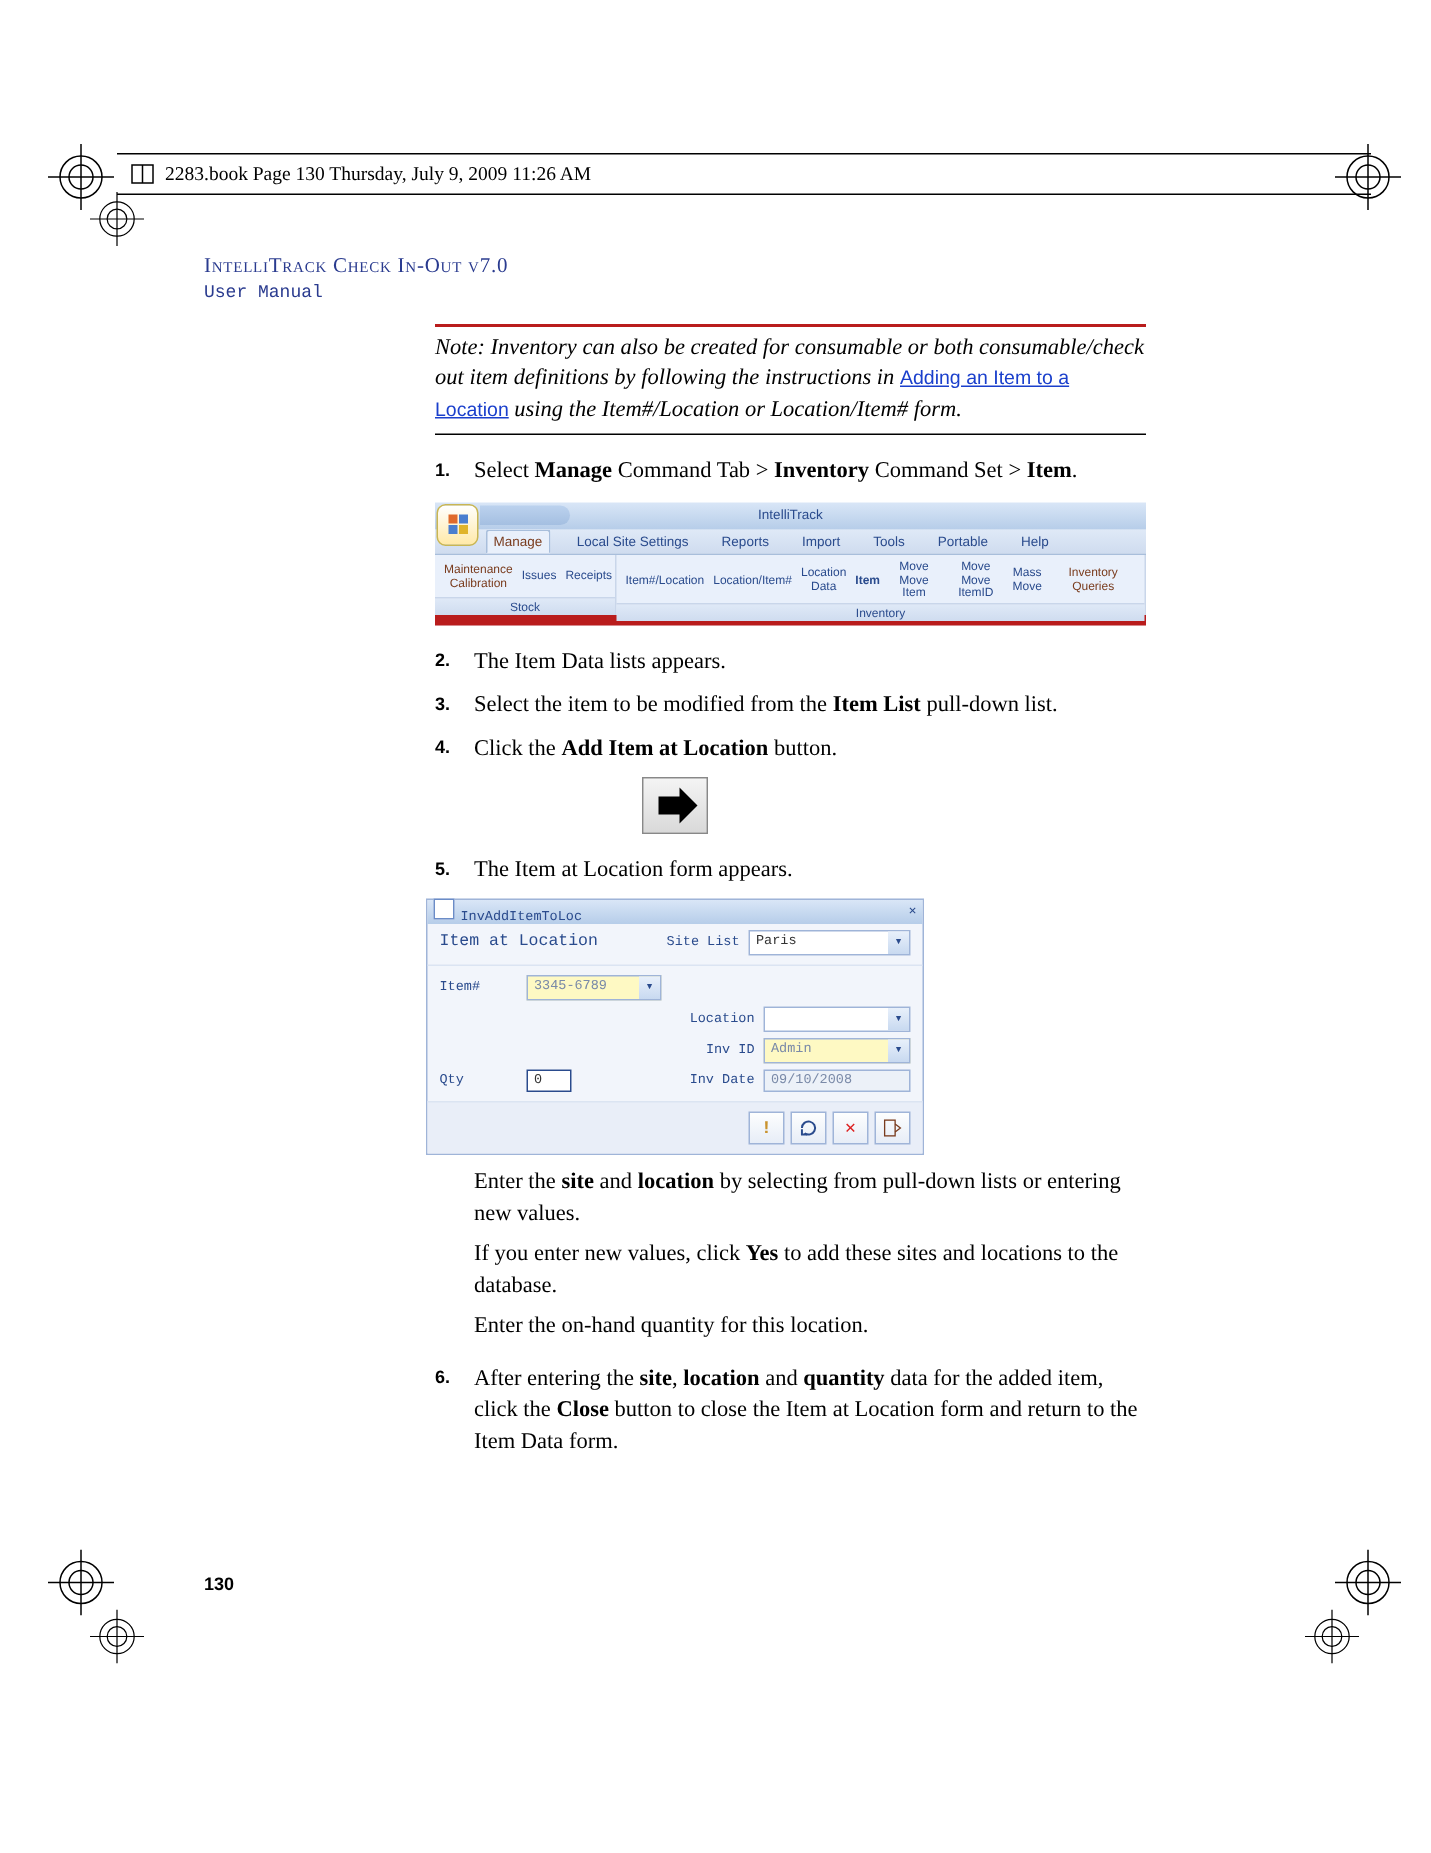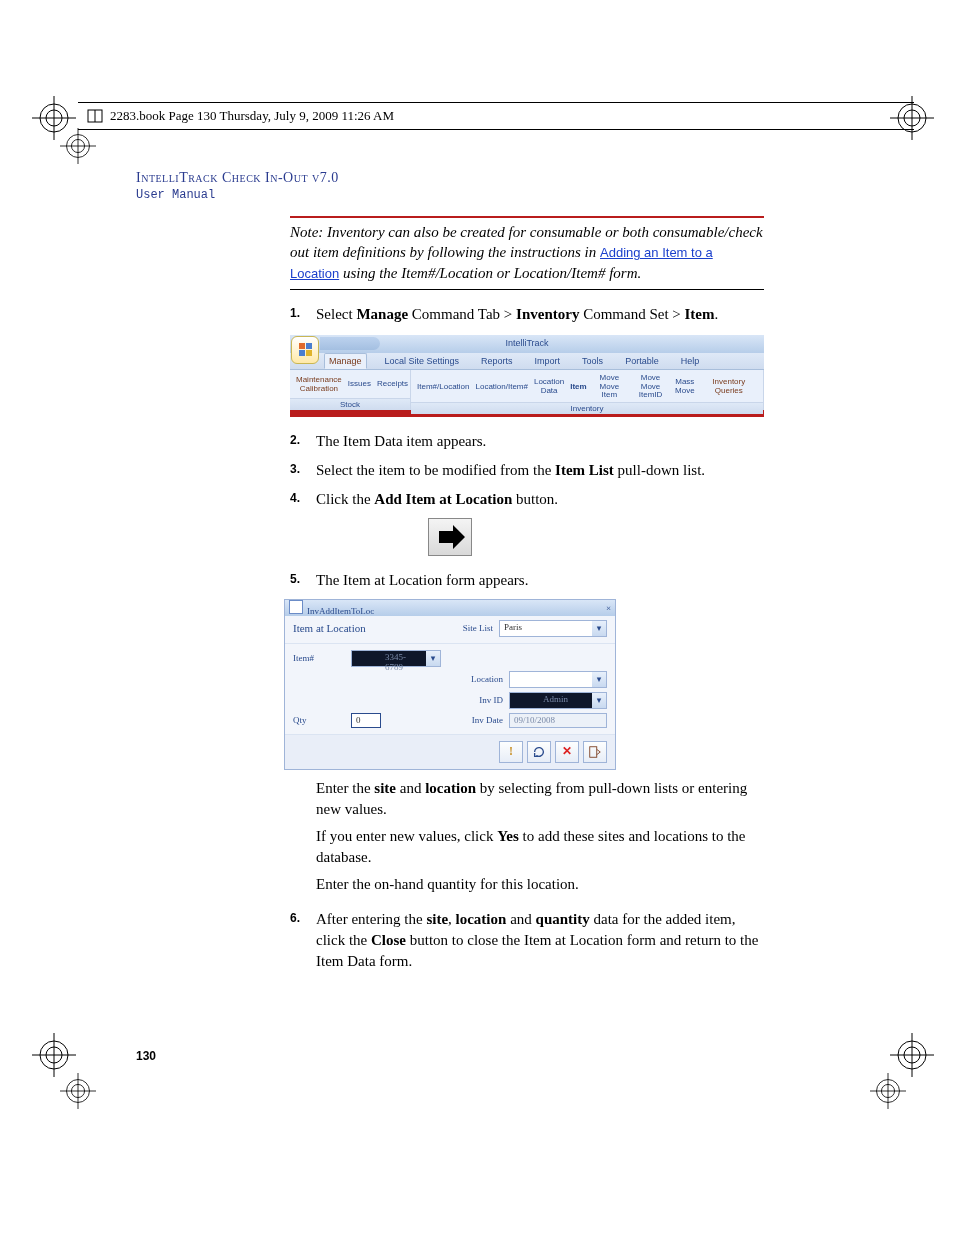--- a/index.html
+++ b/index.html
@@ -180,21 +180,21 @@
     margin: 8px auto 6px auto;
     width: 42px; height: 36px;
     background: linear-gradient(#f4f4f4,#d9d9d9);
     border:1px solid #888;
     position:relative;
   }
   .arrow-btn svg{width:100%;height:100%;}
   .dialog {
     margin: 8px auto 8px auto;
     width: 330px;
-    font-family: Liberation Serif, serif;
+    font-family: Liberation Mono, monospace;
     font-size: 10px;
     background:#f2f5fb;
     border:1px solid #9fb4d8;
   }
   .dialog .dlg-title{
     background: linear-gradient(#d9e6f7,#b6cde9);
     height:16px;
     display:flex;align-items:center;
     padding:0 4px;
     color:#2a4b8d;
@@ -210,21 +210,21 @@
     border-bottom:1px solid #dbe4f2;
   }
   .dialog .hdr .left{flex:0 0 140px;}
   .dialog .hdr .mid{flex:0 0 60px;font-size:9px;text-align:right;padding-right:6px;}
   .dialog .hdr .combo{flex:1;}
   .combo{
     display:flex;height:15px;border:1px solid #9fb4d8;background:#fff;font-size:9px;color:#333;
   }
   .combo .cv{flex:1;padding:1px 4px;}
   .combo .cd{width:14px;background:linear-gradient(#e8f0fb,#c8d9f0);display:flex;align-items:center;justify-content:center;color:#2a4b8d;}
-  .combo.dis{background:#0f172a;color:#7a8aa8;padding-left:29px;}
+  .combo.dis{background:#fef9c3;color:#7a8aa8;}
   .dialog .grid{
     padding:6px 8px;
     display:grid;
     grid-template-columns: 52px 90px 56px 1fr;
     row-gap:4px;
     column-gap:6px;
     align-items:center;
     color:#2a4b8d;
     font-size:9px;
   }
@@ -370,21 +370,21 @@
           <div class="it hl">Inventory Queries</div>
         </div>
         <div class="lbl">Inventory</div>
       </div>
     </div>
   </div>
 
   <ol class="steps">
     <li>
       <span class="num">2.</span>
-      <span class="body">The Item Data item appears.</span>
+      <span class="body">The Item Data lists appears.</span>
     </li>
     <li>
       <span class="num">3.</span>
       <span class="body"><span>Select the item to be modified from the </span><b>Item List</b><span> pull-down list.</span></span>
     </li>
     <li>
       <span class="num">4.</span>
       <span class="body"><span>Click the </span><b>Add Item at Location</b><span> button.</span></span>
     </li>
   </ol>

